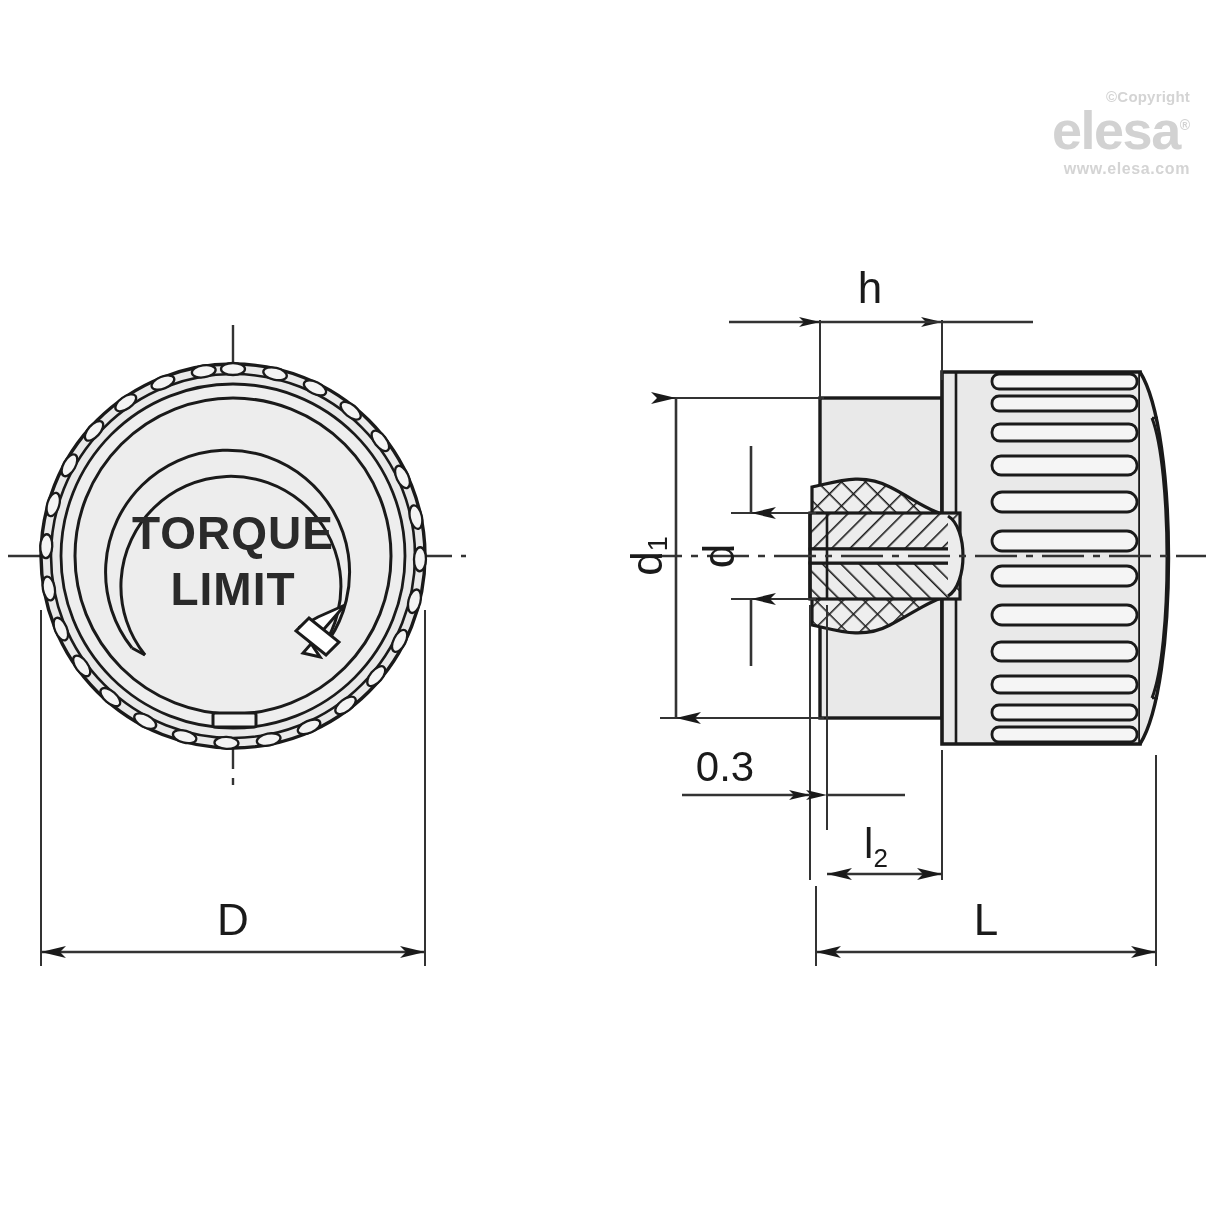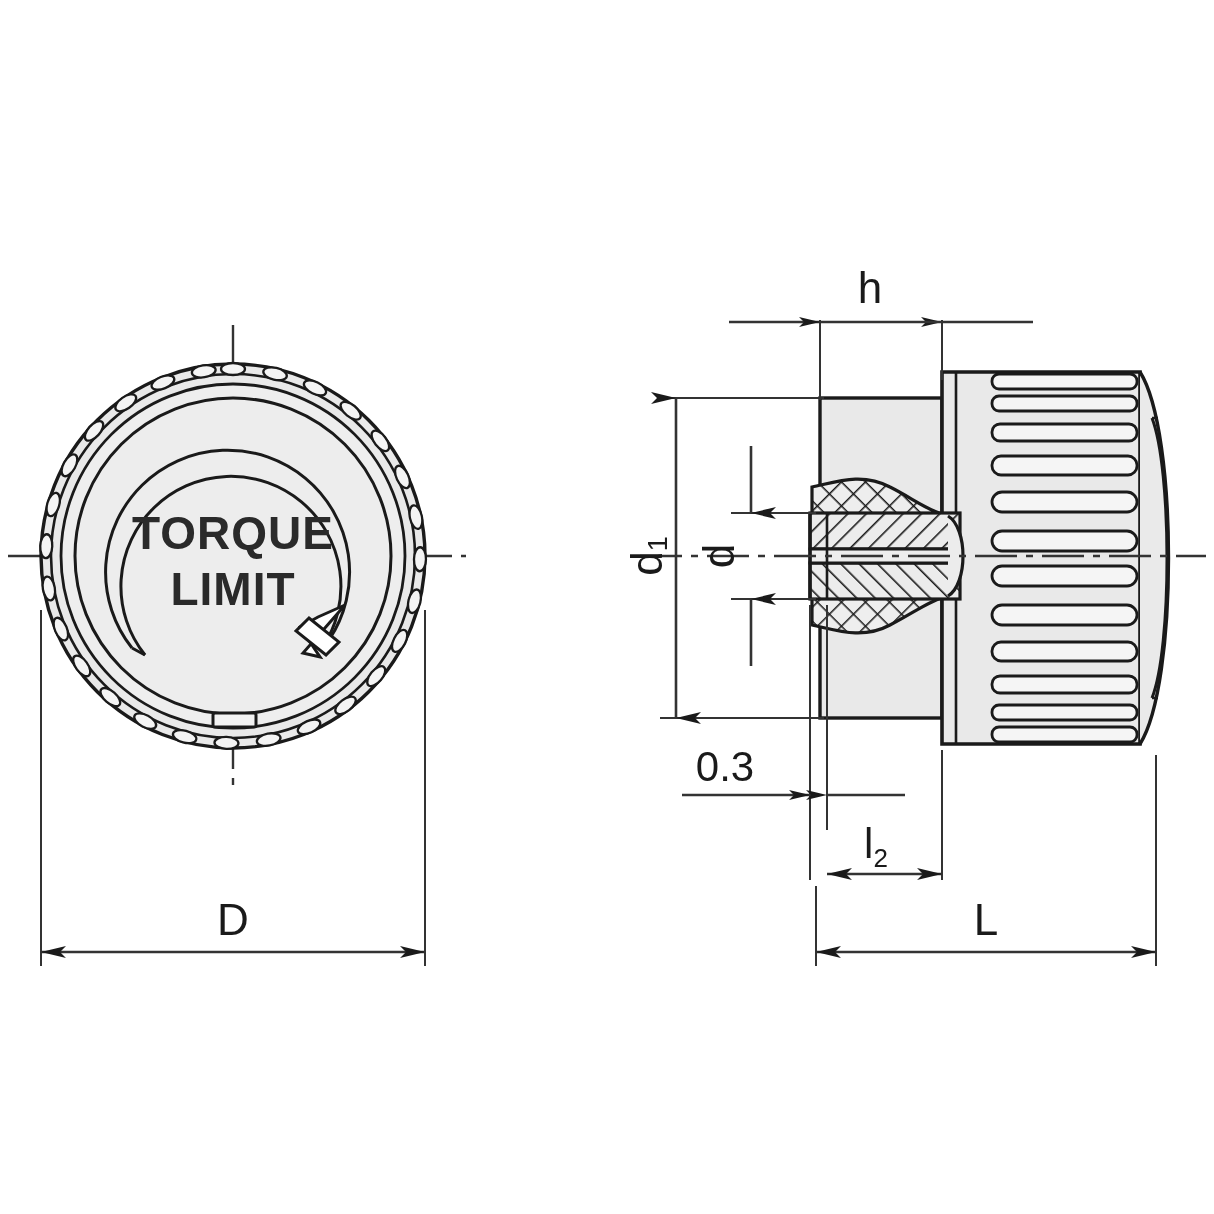--- a/index.html
+++ b/index.html
@@ -302,14 +302,19 @@
         <g stroke="#333" stroke-width="2" fill="none">
           <line x1="816" y1="886" x2="816" y2="966"></line>
           <line x1="1156" y1="755" x2="1156" y2="966"></line>
         </g>
         <line x1="816" y1="952" x2="1156" y2="952" stroke="#333" stroke-width="2.6" marker-start="url(#ahL)" marker-end="url(#ahR)"></line>
         <text x="986" y="935" text-anchor="middle" font-family="Liberation Sans, sans-serif" font-size="44" fill="#1a1a1a">L</text>
       </g>
     </g>
   </svg>
 
+  <div class="wm">
+    <div class="wm-copy">©Copyright</div>
+    <div class="wm-logo"><span>elesa</span><sup>®</sup></div>
+    <div class="wm-url">www.elesa.com</div>
+  </div>
 
 </div>
 
 </body></html>

